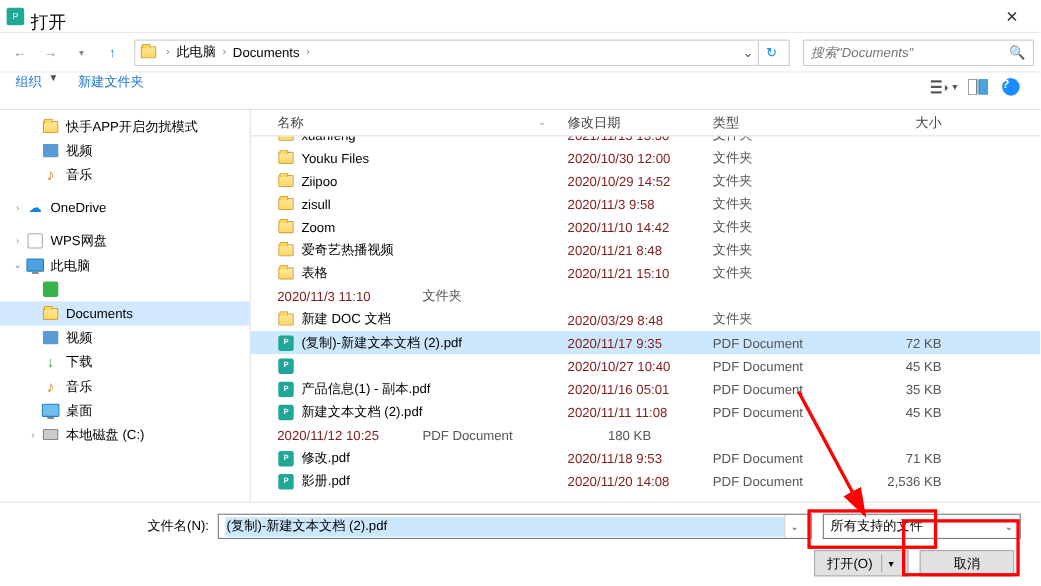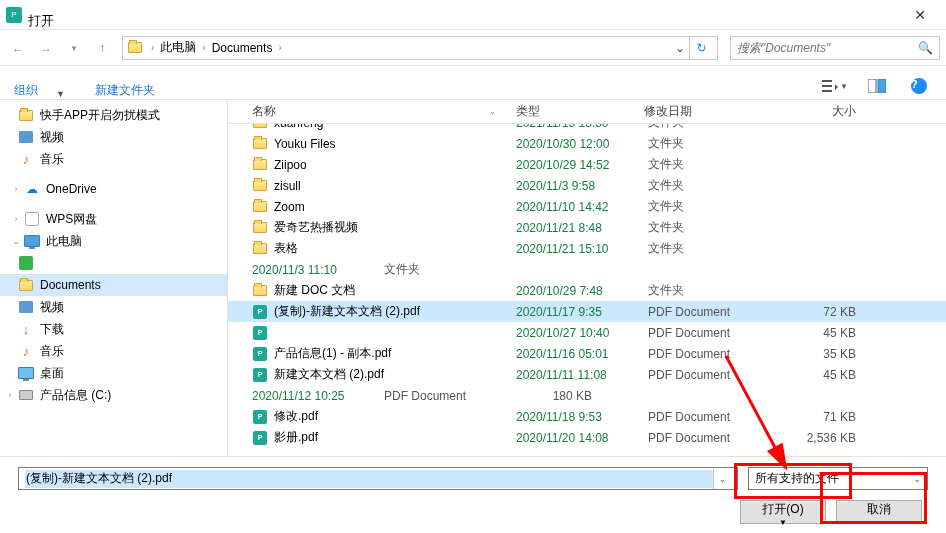--- a/index.html
+++ b/index.html
@@ -1,79 +1,79 @@
 <!DOCTYPE html>
 <html><head>
 <meta charset="utf-8">
 <style>
 * { margin: 0; padding: 0; box-sizing: border-box; font-family: "Microsoft YaHei", "Segoe UI", sans-serif; }
 body { background: #fff; width: 946px; height: 533px; overflow: hidden; font-size: 12px; color: #000; position: relative; }
 
 .titlebar { height: 30px; display: flex; align-items: center; padding: 0 6px; border-bottom: 1px solid #e8e8e8; background: #fff; }
 .titlebar .app-icon { width: 16px; height: 16px; background: #1fa798; border-radius: 2px; display: flex; align-items: center; justify-content: center; color: #fff; font-size: 8px; margin-right: 6px; }
-.titlebar .title { flex: 1; font-size: 13px; margin-top: 12px; }
+.titlebar .title { flex: 1; font-size: 16px; margin-top: 12px; }
 .titlebar .close { width: 40px; height: 30px; display: flex; align-items: center; justify-content: center; font-size: 14px; color: #333; }
 
 .navbar { height: 36px; display: flex; align-items: center; padding: 0 6px; border-bottom: 1px solid #e1e1e1; gap: 4px; }
 .nav-btn { width: 24px; height: 24px; display: flex; align-items: center; justify-content: center; color: #888; border-radius: 2px; }
 .nav-btn.enabled { color: #1a8cff; }
 .breadcrumb { flex: 1; height: 24px; border: 1px solid #ccc; display: flex; align-items: center; padding: 0 4px; background: #fff; margin: 0 8px 0 4px; }
 .breadcrumb .bc-icon { width: 16px; height: 16px; margin-right: 4px; display: inline-flex; align-items: center; justify-content: center; }
 .breadcrumb .sep { color: #888; padding: 0 4px; font-size: 10px; }
 .breadcrumb .seg { padding: 0 2px; }
 .bc-dropdown { width: 18px; height: 22px; display: flex; align-items: center; justify-content: center; color: #555; }
 .bc-refresh { width: 24px; height: 22px; display: flex; align-items: center; justify-content: center; color: #1a8cff; border-left: 1px solid #ccc; }
 .searchbox { width: 210px; height: 24px; border: 1px solid #ccc; display: flex; align-items: center; padding: 0 6px; }
 .searchbox input { border: none; outline: none; flex: 1; font-size: 12px; color: #888; font-style: italic; }
 .searchbox .sicon { color: #666; font-size: 12px; }
 
-.toolbar { height: 34px; display: flex; align-items: flex-end; padding: 0 14px; border-bottom: 1px solid #e1e1e1; background: #fff; gap: 12px; }
+.toolbar { height: 34px; display: flex; align-items: flex-start; padding: 0 14px; border-bottom: 1px solid #e1e1e1; background: #fff; }
 .toolbar .tlabel { color: #1976d2; margin-right: 6px; }
 .toolbar .tdrop { color: #555; margin-right: 18px; font-size: 9px; }
 .toolbar .spacer { flex: 1; }
 .toolbar .tool-icon { width: 26px; height: 26px; display: flex; align-items: center; justify-content: center; margin-left: 4px; color: #555; }
 .toolbar .help { color: #1a8cff; background: #1a8cff; border-radius: 50%; width: 16px; height: 16px; color: #fff; font-size: 11px; font-weight: bold; }
 
 .main { display: flex; height: 356px; }
 .sidebar { width: 228px; border-right: 1px solid #e1e1e1; overflow-y: auto; padding-top: 4px; }
 .tree-item { height: 22px; display: flex; align-items: center; padding-left: 24px; white-space: nowrap; }
-.tree-item.indent1 { padding-left: 18px; }
+.tree-item.indent1 { padding-left: 38px; }
 .tree-item.indent0 { padding-left: 24px; }
 .tree-item.selected { background: #d1e8ff; }
 .tree-item .ticon { width: 16px; height: 16px; margin-right: 6px; display: inline-flex; align-items: center; justify-content: center; flex-shrink: 0; }
 .tree-item .expand { width: 12px; margin-left: -14px; margin-right: 2px; color: #888; font-size: 9px; display: inline-block; text-align: center; }
 
 .filelist { flex: 1; overflow: hidden; display: flex; flex-direction: column; }
 .fl-header { height: 24px; display: flex; align-items: center; border-bottom: 1px solid #e1e1e1; padding-left: 18px; color: #444; }
 .fl-header .col { padding: 0 6px; }
 .col-name { width: 264px; }
 .col-date { width: 132px; }
 .col-type { width: 128px; }
 .col-size { width: 92px; text-align: right; }
 .fl-body { flex: 1; overflow-y: auto; }
 .fl-row { height: 21px; display: flex; align-items: center; padding-left: 18px; }
 .fl-row.selected { background: #cce8ff; }
 .fl-row .cell { padding: 0 6px; overflow: hidden; white-space: nowrap; text-overflow: ellipsis; }
 .fl-row .cell-name { width: 264px; display: flex; align-items: center; }
-.fl-row .cell-date { width: 132px; color: #15803d; }
+.fl-row .cell-date { width: 132px; color: #7f1d1d; }
 .fl-row .cell-type { width: 128px; color: #555; }
 .fl-row .cell-size { width: 92px; text-align: right; color: #555; }
 .fl-row .ficon { width: 16px; height: 16px; margin-right: 6px; flex-shrink: 0; display: inline-flex; align-items: center; justify-content: center; }
 .hdr-drop { color: #888; font-size: 8px; margin-left: auto; padding-right: 8px; }
 
 .footer { height: 80px; padding: 10px 18px; border-top: 1px solid #e1e1e1; }
 .fn-row { display: flex; align-items: center; margin-bottom: 10px; }
 .fn-label { width: 180px; text-align: right; padding-right: 8px; }
 .fn-input { flex: 1; height: 23px; border: 1px solid #7a7a7a; padding: 0 6px; display: flex; align-items: center; }
 .fn-input input { border: none; outline: none; flex: 1; font-size: 12px; background: #cce8ff; height: 18px; padding: 0 1px;}
 .fn-drop { width: 18px; height: 21px; display: flex; align-items: center; justify-content: center; border-left: 1px solid #ccc; color: #555; font-size: 9px; }
 .ft-select { width: 180px; height: 23px; border: 1px solid #7a7a7a; margin-left: 10px; display: flex; align-items: center; padding: 0 6px; }
 .ft-select .ftxt { flex: 1; }
 .btn-row { display: flex; justify-content: flex-end; gap: 10px; padding-right: 6px; }
-.btn { width: 86px; height: 24px; border: 1px solid #adadad; background: #e1e1e1; display: flex; align-items: center; cursor: default; flex-direction: column; }
+.btn { width: 86px; height: 24px; border: 1px solid #adadad; background: #e1e1e1; display: flex; align-items: center; justify-content: center; cursor: default; }
 .btn.primary { position: relative; }
 
 .folder-icon { width: 14px; height: 11px; background: linear-gradient(#ffe9a2, #ffd65e); border: 1px solid #d4a43c; border-radius: 1px; position: relative; }
 .folder-icon::before { content: ""; position: absolute; top: -3px; left: 0; width: 6px; height: 3px; background: #ffd65e; border: 1px solid #d4a43c; border-bottom: none; border-radius: 1px 1px 0 0; }
 .pdf-icon { width: 14px; height: 14px; background: #1fa798; border-radius: 2px; color: #fff; font-size: 7px; display: flex; align-items: center; justify-content: center; font-weight: bold; }
 .pc-icon { width: 16px; height: 12px; background: #4aa3df; border: 1px solid #2680c4; border-radius: 1px; position: relative; }
 .pc-icon::after { content: ""; position: absolute; bottom: -3px; left: 4px; width: 6px; height: 2px; background: #888; }
 .pic-icon { width: 14px; height: 12px; background: #24b7e0; border-radius: 1px; }
 .music-icon { color: #ec7e25; font-size: 14px; }
 .cloud-icon { color: #0a84d8; font-size: 12px; }
@@ -219,31 +219,31 @@
         <span class="ticon">
           <span class="pc-icon" style="background:#6fbef0"></span>
         </span>
         <span>桌面</span>
       </div>
       <div class="tree-item indent1">
         <span class="expand">›</span>
         <span class="ticon">
           <span class="disk-icon"></span>
         </span>
-        <span>产品信息 (C:)</span>
+        <span>本地磁盘 (C:)</span>
       </div>
     </div>
   <div class="filelist">
     <div class="fl-header">
       <div class="col col-name" style="display:flex;align-items:center;">
           <span>名称</span>
           <span class="hdr-drop">⌄</span>
         </div>
+      <div class="col col-date">修改日期</div>
       <div class="col col-type">类型</div>
-      <div class="col col-date">修改日期</div>
       <div class="col col-size">大小</div>
     </div>
     <div class="fl-body" id="filerows">
         <div class="fl-row" style="margin-top: -12px;">
           <div class="cell cell-name">
             <span class="ficon">
               <span class="folder-icon"></span>
             </span>
             <span>xuanfeng</span>
           </div>
@@ -322,21 +322,21 @@
           <div class="cell cell-type">文件夹</div>
           <div class="cell cell-size"></div>
         </div>
         <div class="fl-row">
           <div class="cell cell-name">
             <span class="ficon">
               <span class="folder-icon"></span>
             </span>
             <span>新建 DOC 文档</span>
           </div>
-          <div class="cell cell-date">2020/10/29 7:48</div>
+          <div class="cell cell-date">2020/03/29 8:48</div>
           <div class="cell cell-type">文件夹</div>
           <div class="cell cell-size"></div>
         </div>
         <div class="fl-row selected">
           <div class="cell cell-name">
             <span class="ficon">
               <span class="pdf-icon">P</span>
             </span>
             <span>(复制)-新建文本文档 (2).pdf</span>
           </div>
@@ -402,20 +402,21 @@
           <div class="cell cell-date">2020/11/20 14:08</div>
           <div class="cell cell-type">PDF Document</div>
           <div class="cell cell-size">2,536 KB</div>
         </div>
       </div>
   </div>
 </div>
 
 <div class="footer">
   <div class="fn-row">
+    <div class="fn-label">文件名(N):</div>
     <div class="fn-input">
       <input value="(复制)-新建文本文档 (2).pdf" style="">
       <div class="fn-drop">⌄</div>
     </div>
     <div class="ft-select">
       <span class="ftxt">所有支持的文件</span>
       <span style="font-size:9px;color:#555;">⌄</span>
     </div>
   </div>
   <div class="btn-row">

